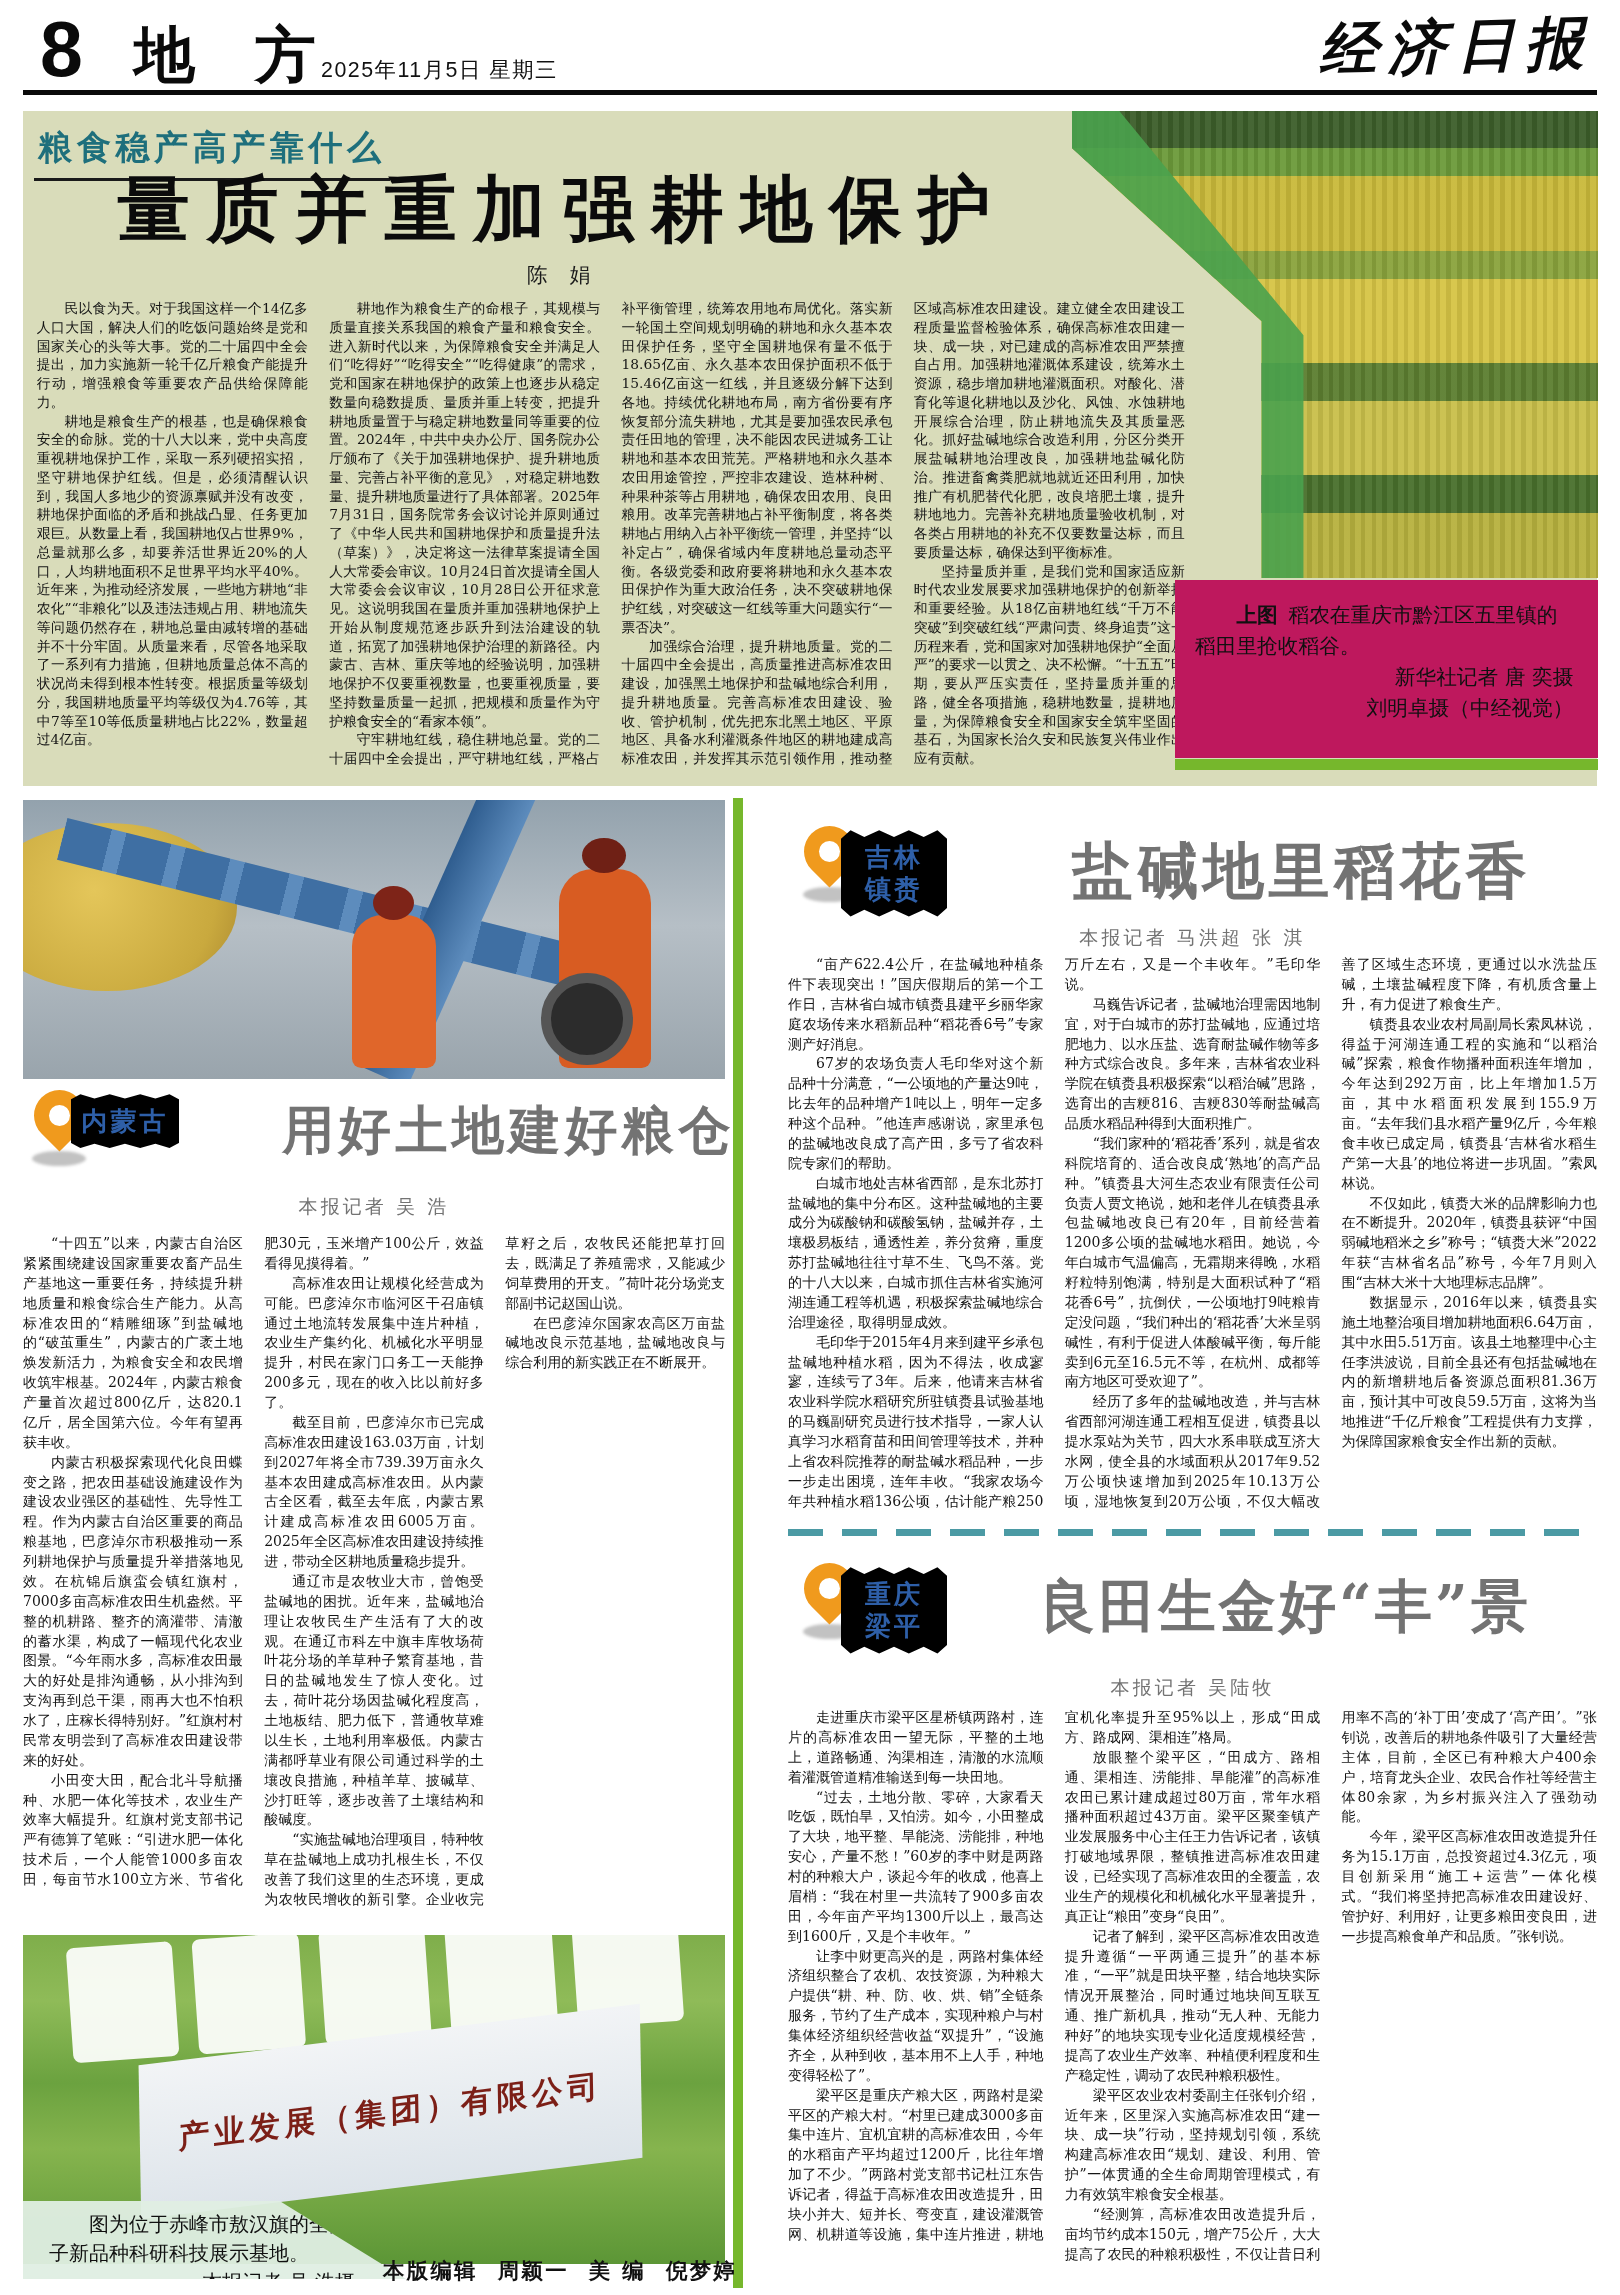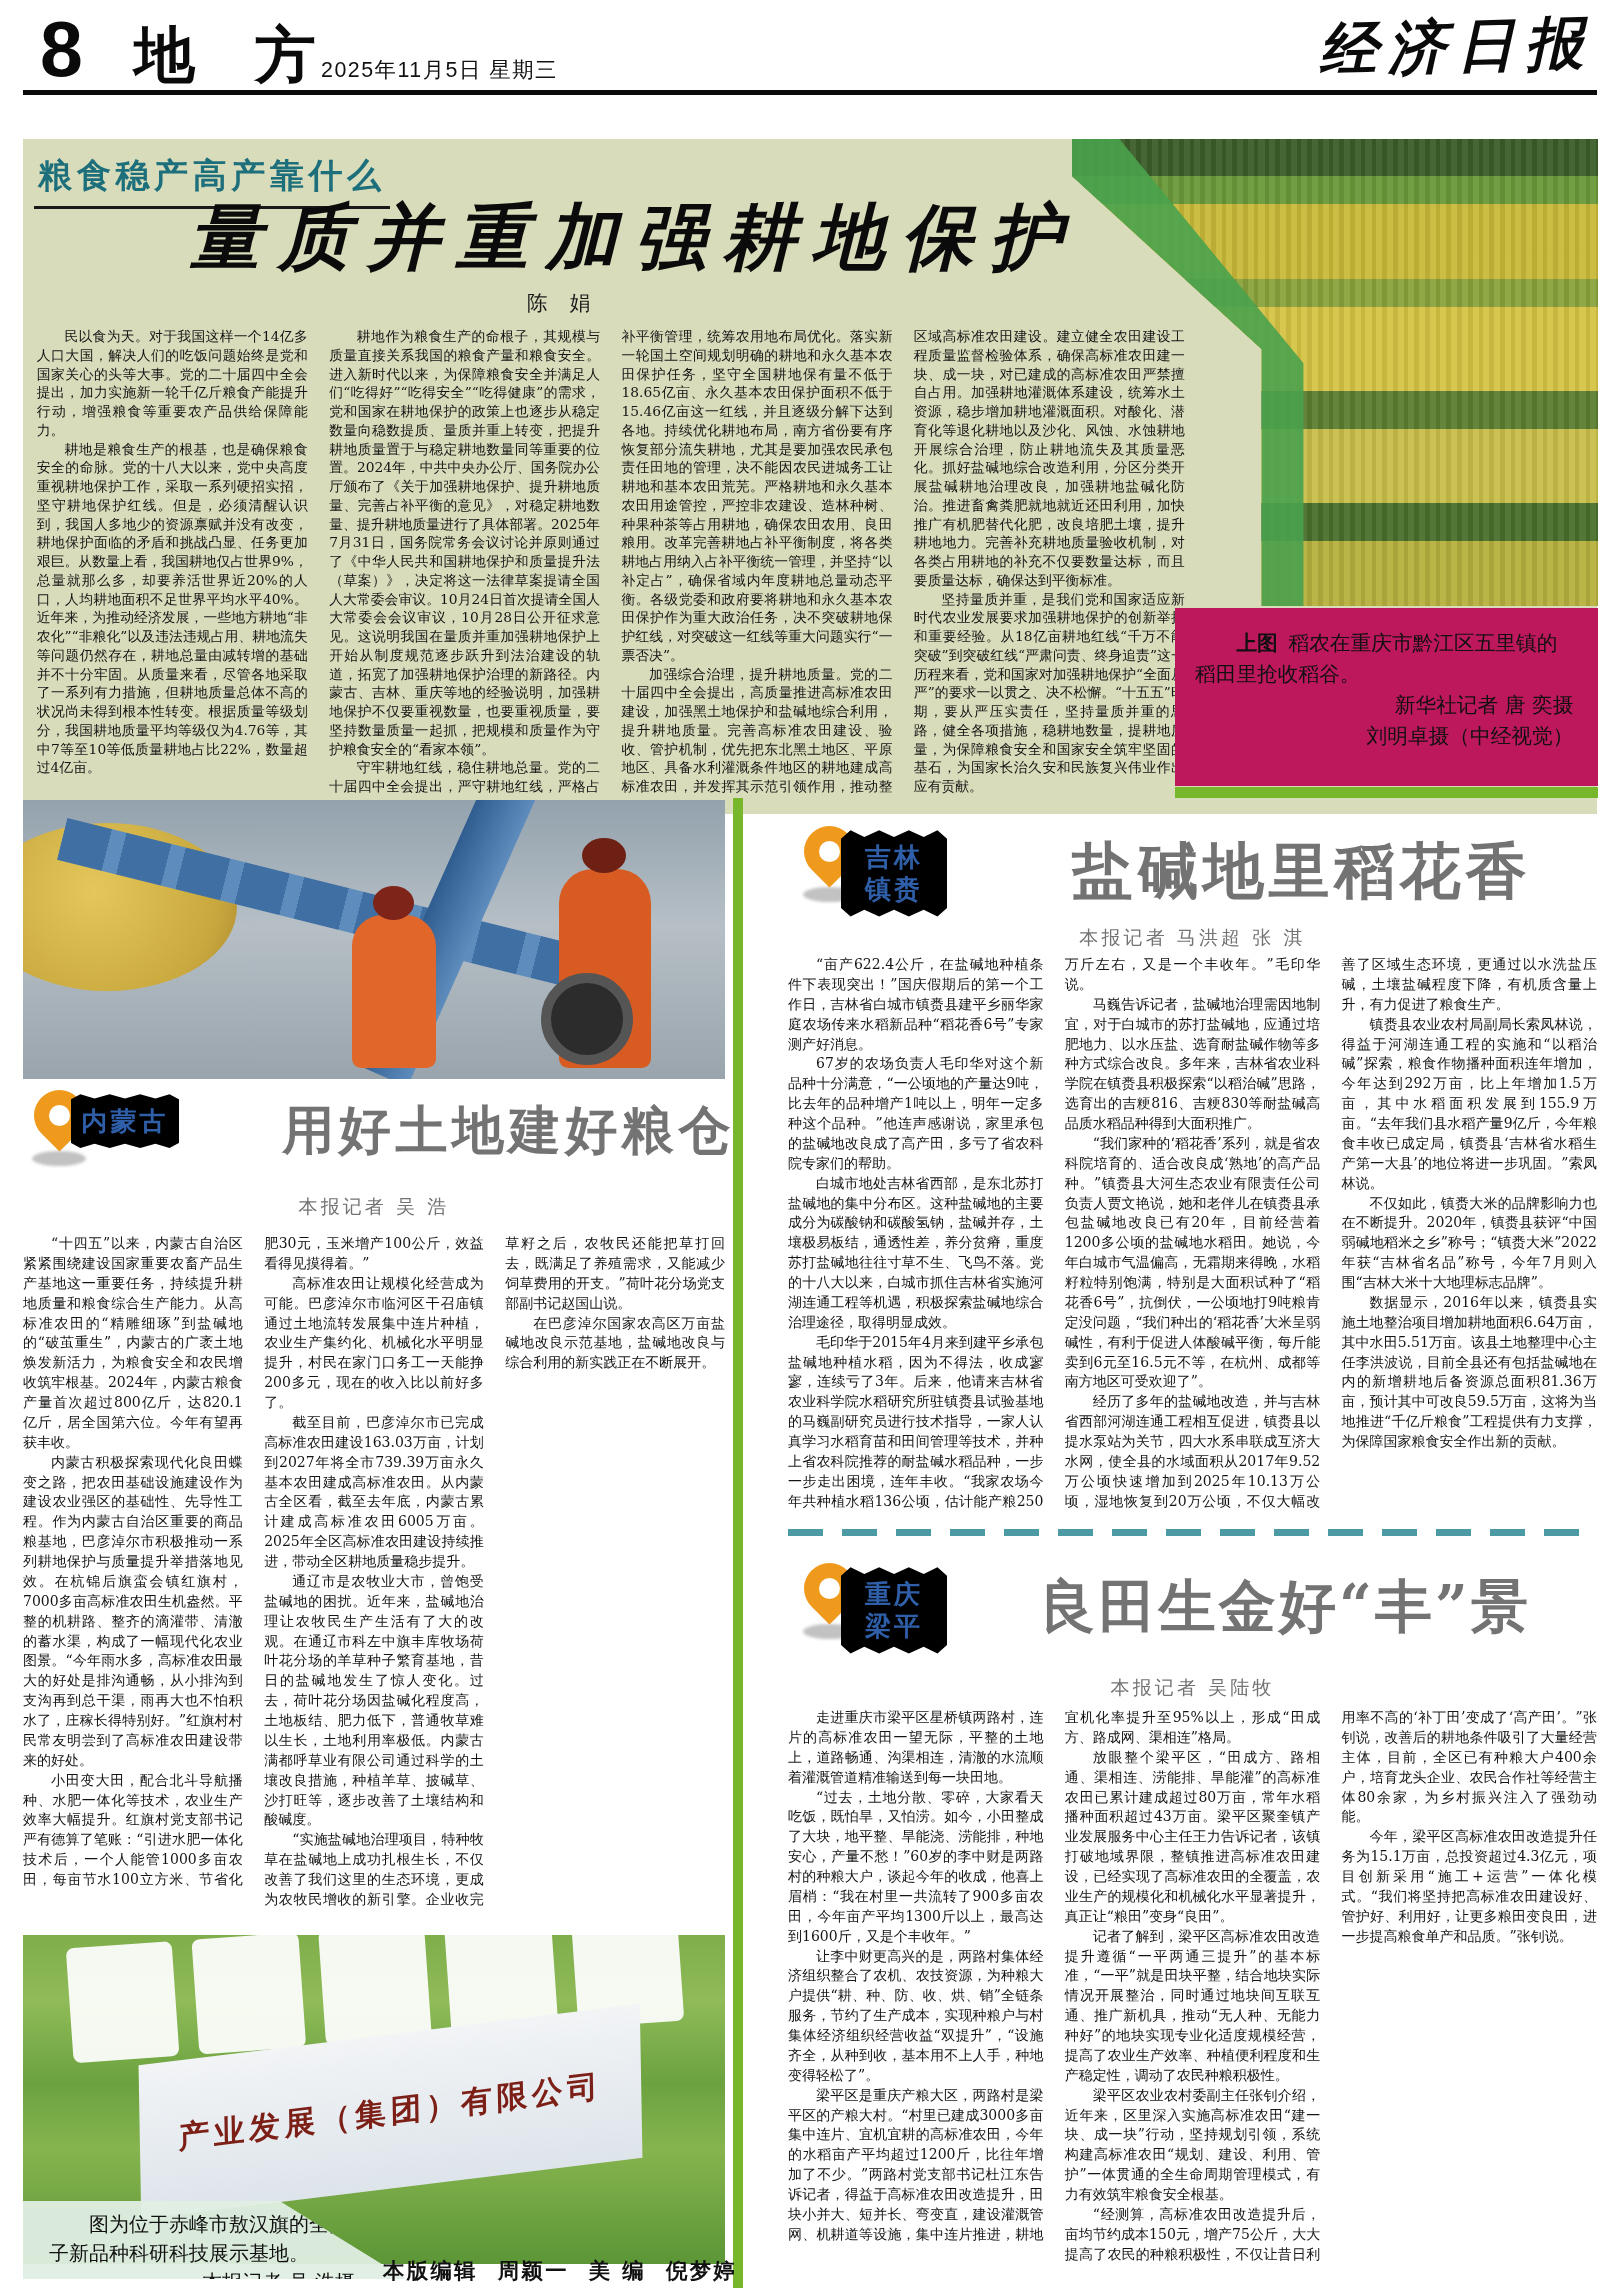--- a/index.html
+++ b/index.html
@@ -7,23 +7,23 @@
   .page { position:relative; width:1620px; height:2295px; background:#ffffff; overflow:hidden; }
 
   
   .pnum { position:absolute; left:40px; top:4.6px; font-family:"Liberation Sans",sans-serif; font-weight:900; font-size:77px; color:#0a0a0a; }
   .psec { position:absolute; left:134px; top:15.3px; font-family:"Liberation Sans",sans-serif; font-weight:900; font-size:61px; letter-spacing:21.4px; color:#0a0a0a; }
   .pdate { position:absolute; left:321px; top:55px; font-size:21.4px; font-family:"Liberation Sans",sans-serif; color:#111; letter-spacing:1.5px; }
   .masthead { position:absolute; right:26px; top:7.7px; font-family:"DejaVu Serif",serif; font-style:italic; font-weight:bold; font-size:58px; letter-spacing:10.7px; color:#0a0a0a; transform:rotate(-1.5deg); }
   .hrule { position:absolute; left:23px; top:90px; width:1574px; height:4.6px; background:#0a0a0a; }
 
   
-  .feature { position:absolute; left:23px; top:111px; width:1574px; height:675px; background:#d9dcba;margin-top:28px; }
+  .feature { position:absolute; left:23px; top:111px; width:1574px; height:675px; background:#d9dcba; }
   .kicker { position:absolute; left:10.7px; top:13.8px; font-family:"DejaVu Serif",serif; font-weight:bold; font-size:34px; color:#1e6f7c; letter-spacing:4.6px; border-bottom:3.8px solid #1a1a1a; padding:0 4.6px 7.7px 4.6px; }
-  .f-headline { position:absolute; left:23px; top:51px; width:1033px; text-align:right; font-family:"Liberation Sans",sans-serif; font-weight:900; font-size:72px; letter-spacing:17px; color:#0b0b0b;font-style:italic; }
+  .f-headline { position:absolute; left:23px; top:51px; width:1033px; text-align:center; font-family:"Liberation Sans",sans-serif; font-weight:900; font-size:72px; letter-spacing:17px; color:#0b0b0b; }
   .f-author { position:absolute; left:23px; top:150px; width:1033px; text-align:center; font-size:20.7px; letter-spacing:7.7px; color:#1a1a1a; }
   .f-body { position:absolute; left:13.8px; top:188px; width:1148px; height:470px; column-count:4; column-gap:21.4px; column-fill:auto; overflow:hidden;
             font-size:13.8px; line-height:1.36; text-align:justify; color:#141414; }
   .f-body p { text-indent:2em; }
 
   .photo-rice { position:absolute; left:1049px; top:0; width:526px; height:467px;
      clip-path:polygon(0 0, 100% 0, 100% 100%, 36% 100%, 36% 45%, 0 8%);
      background:
        repeating-linear-gradient(90deg, rgba(0,0,0,0.07) 0 4.6px, rgba(255,255,255,0.05) 4.6px 10.7px),
        linear-gradient(180deg,#3c5e2a 0%,#3c5e2a 8%,#6c9a3a 8%,#6c9a3a 14%,#c9b93a 14%,#c9b93a 30%,#8aa33c 30%,#8aa33c 36%,#d6c445 36%,#d6c445 54%,#5c7e30 54%,#5c7e30 62%,#c9bf4a 62%,#c9bf4a 78%,#49702c 78%,#49702c 86%,#b7b13e 86%,#b7b13e 100%); }

